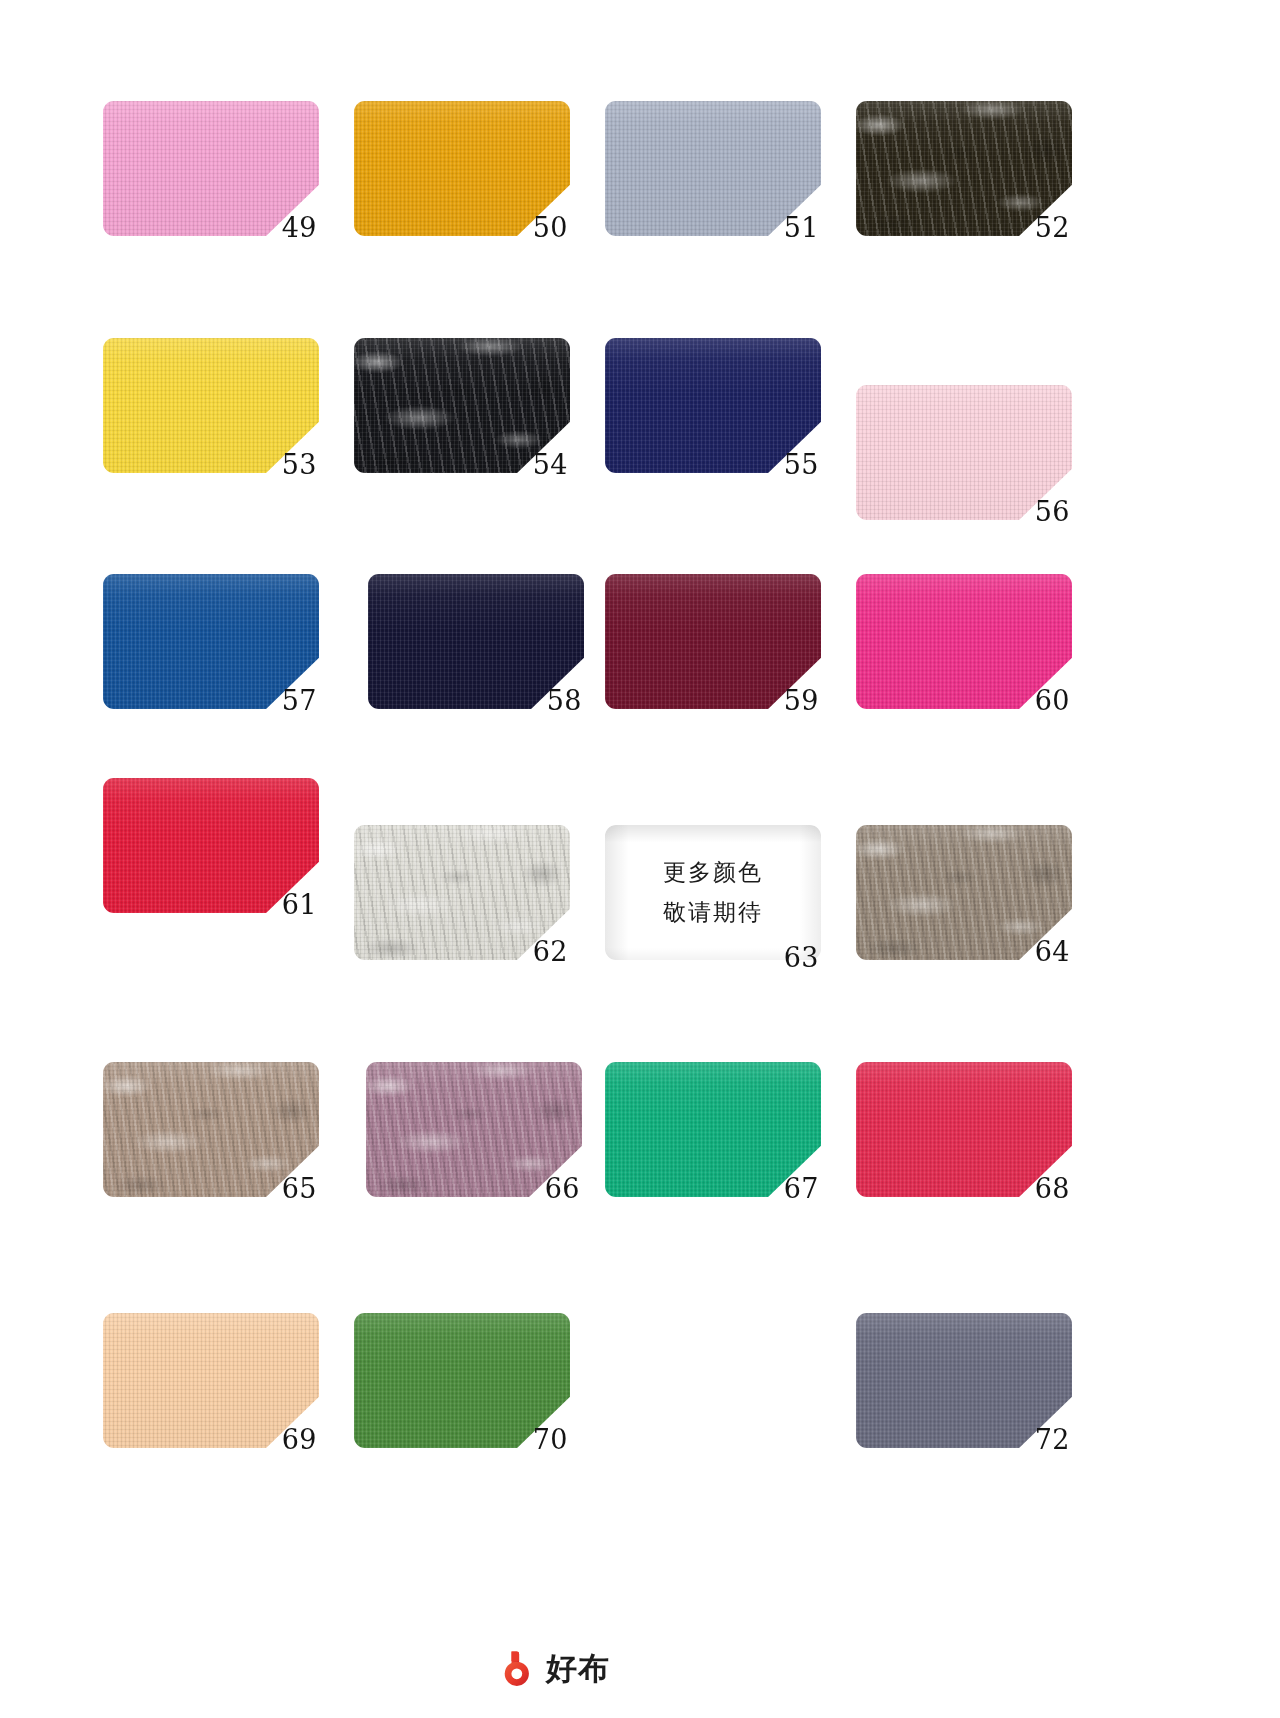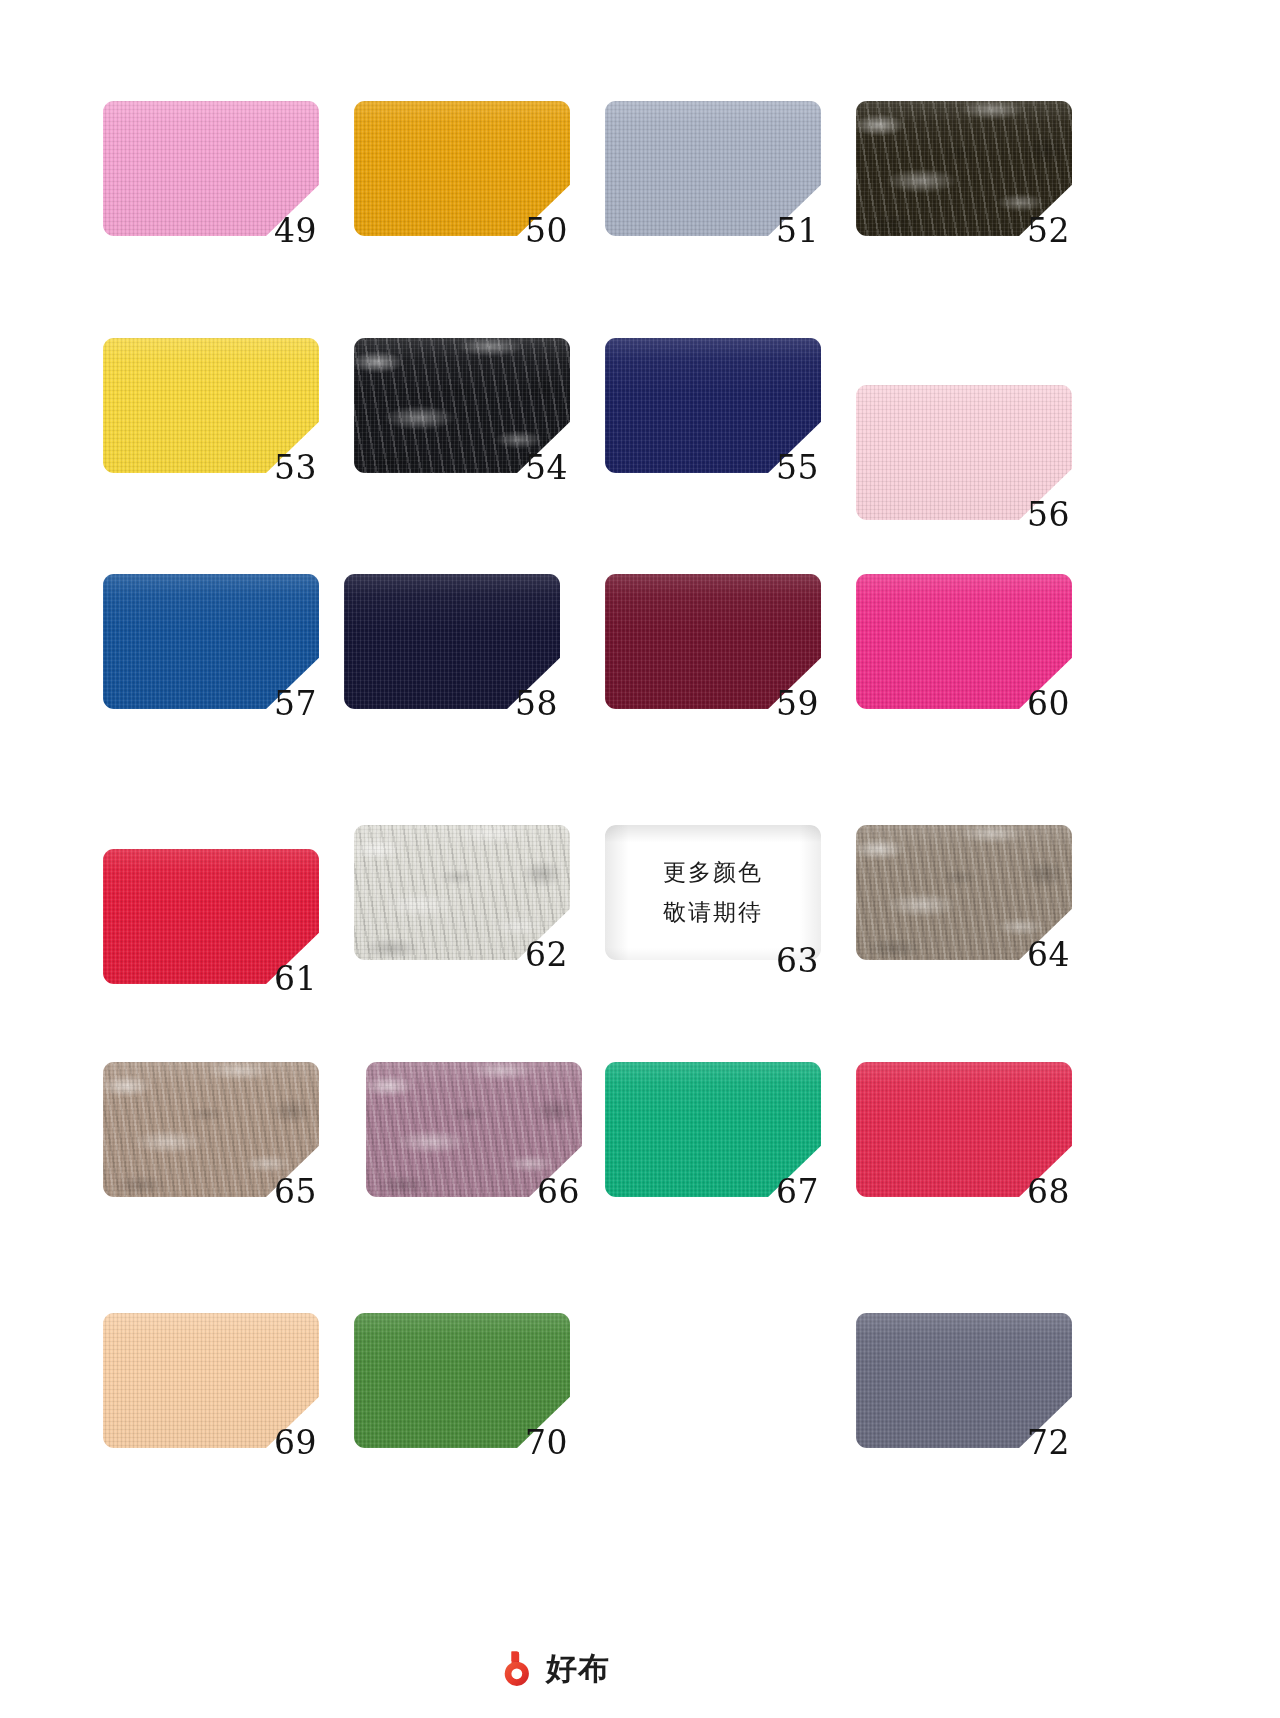--- a/index.html
+++ b/index.html
@@ -149,21 +149,21 @@
   }
 
   
   .swatch-number {
     position: absolute;
     right: 2px;
     top: 113px;
     width: 70px;
     text-align: right;
     font-family: "DejaVu Serif", "Liberation Serif", serif;
-    font-size: 33px;
+    font-size: 27px;
     font-weight: 400;
     color: #141414;
     letter-spacing: 0.5px;
     line-height: 1;
   }
   .swatch-cell.placeholder .swatch-number {
     top: 119px;
   }
 
   
@@ -271,21 +271,21 @@
     </div>
     <div class="swatch-cell" style="left: 103px; top: 574px;">
       <div class="swatch-chip">
         <div class="chip-fill" style="background: rgb(20, 83, 154);"></div>
         <div class="chip-heather"></div>
         <div class="chip-weave"></div>
         <div class="chip-sheen"></div>
       </div>
       <div class="swatch-number">57</div>
     </div>
-    <div class="swatch-cell" style="left: 344px; top: 574px;">
+    <div class="swatch-cell" style="left: 368px; top: 574px;">
       <div class="swatch-chip">
         <div class="chip-fill" style="background: rgb(21, 21, 53);"></div>
         <div class="chip-heather"></div>
         <div class="chip-weave"></div>
         <div class="chip-sheen"></div>
       </div>
       <div class="swatch-number">58</div>
     </div>
     <div class="swatch-cell" style="left: 605px; top: 574px;">
       <div class="swatch-chip">
@@ -298,21 +298,21 @@
     </div>
     <div class="swatch-cell" style="left: 856px; top: 574px;">
       <div class="swatch-chip">
         <div class="chip-fill" style="background: rgb(240, 49, 140);"></div>
         <div class="chip-heather"></div>
         <div class="chip-weave"></div>
         <div class="chip-sheen"></div>
       </div>
       <div class="swatch-number">60</div>
     </div>
-    <div class="swatch-cell" style="left: 103px; top: 849px;">
+    <div class="swatch-cell" style="left: 103px; top: 778px;">
       <div class="swatch-chip">
         <div class="chip-fill" style="background: rgb(228, 28, 60);"></div>
         <div class="chip-heather"></div>
         <div class="chip-weave"></div>
         <div class="chip-sheen"></div>
       </div>
       <div class="swatch-number">61</div>
     </div>
     <div class="swatch-cell" style="left: 354px; top: 825px;">
       <div class="swatch-chip heather heather-strong">

